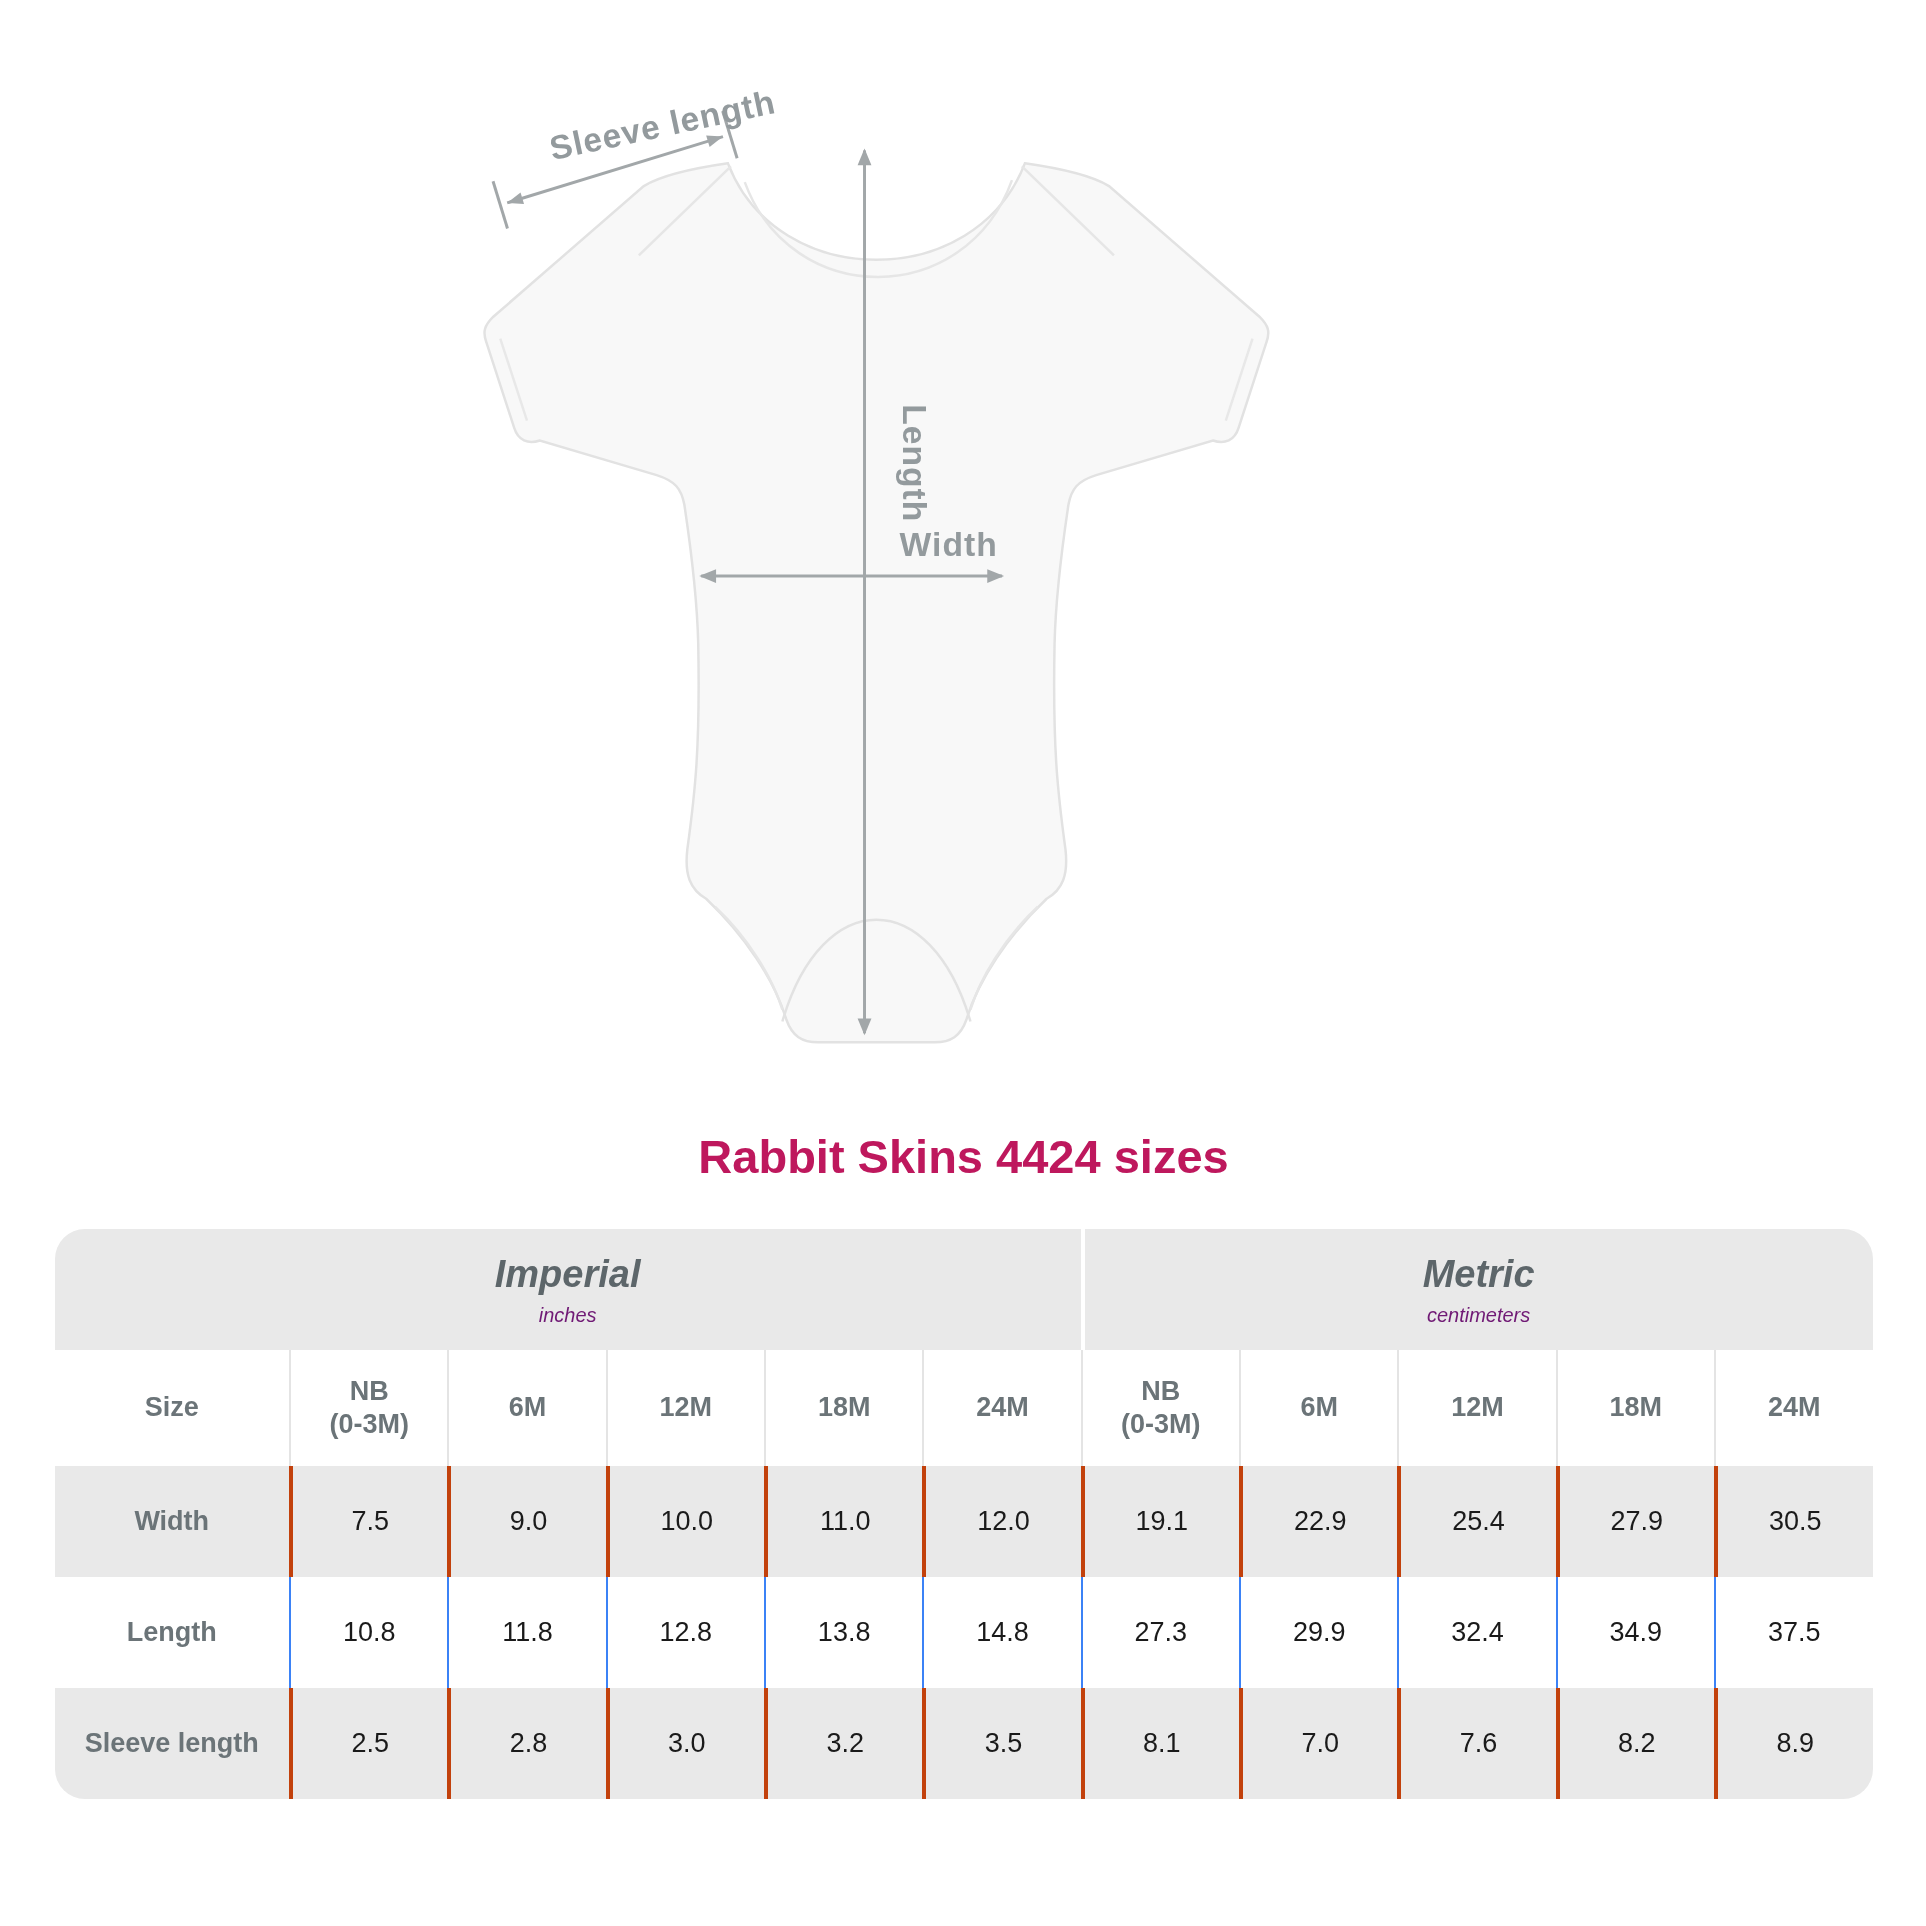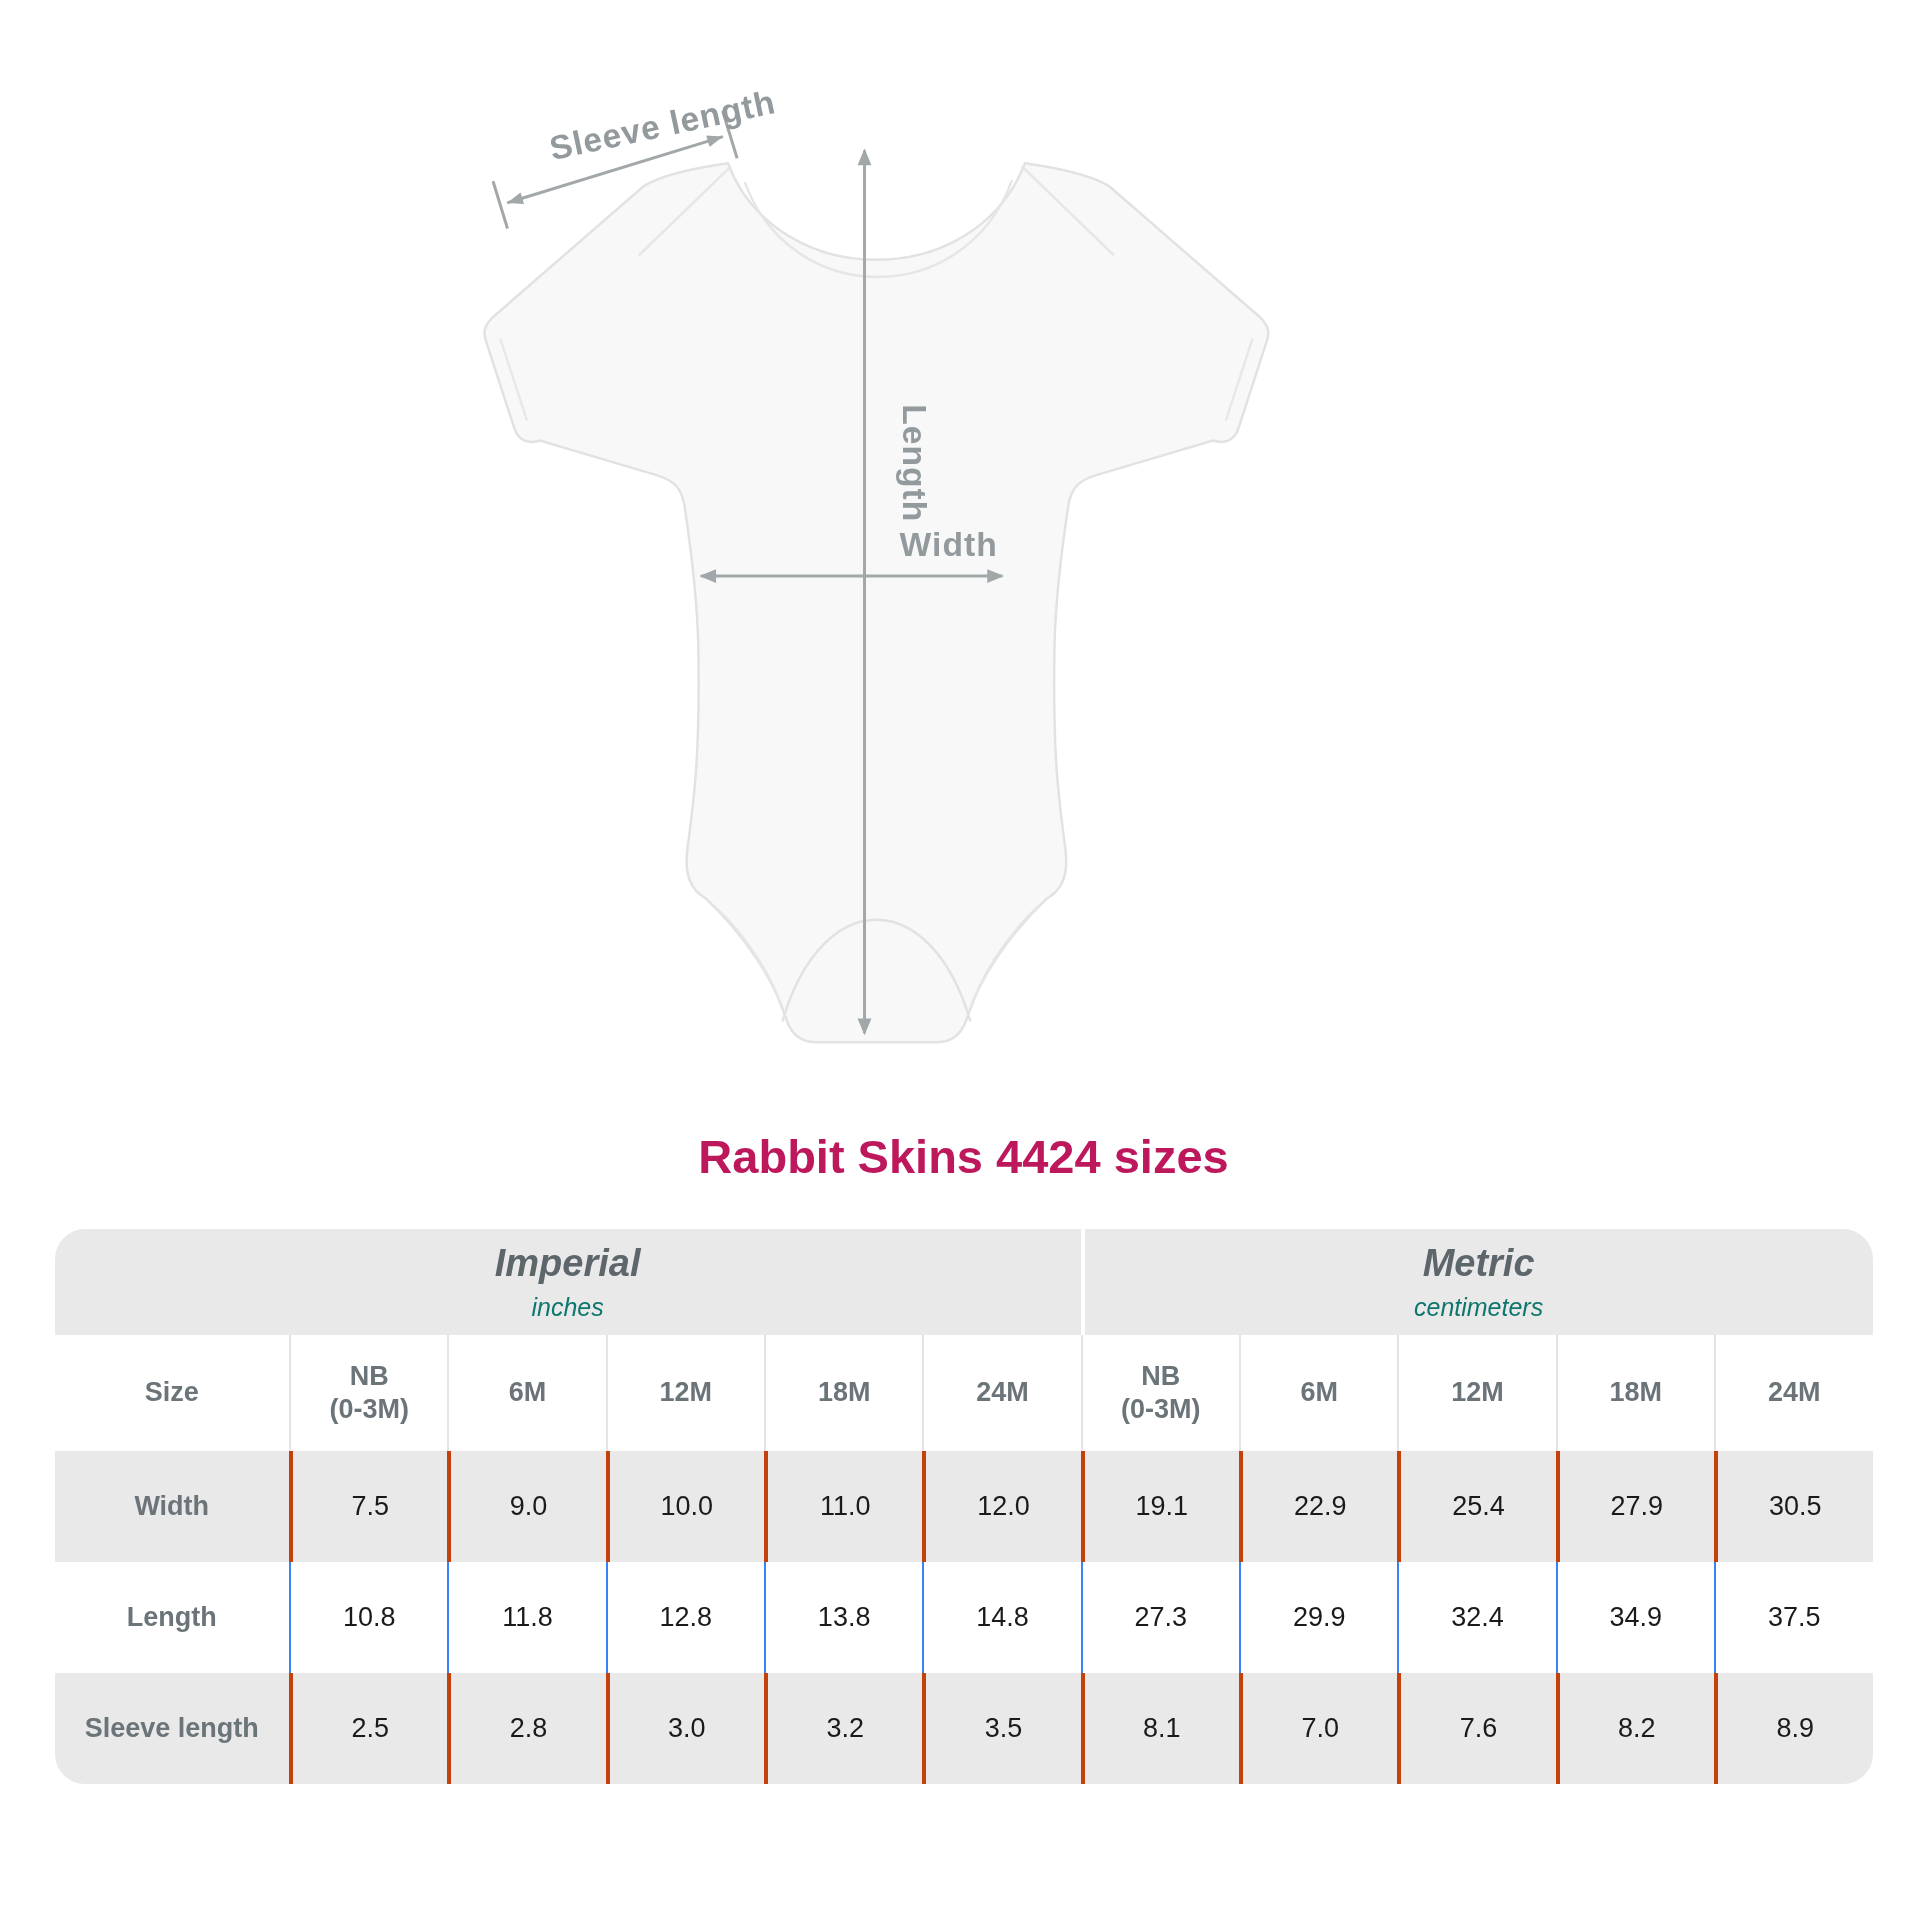--- a/index.html
+++ b/index.html
@@ -25,25 +25,25 @@
   }
 
   
   table.sizes{
     width:1818px;margin:48px auto 0;
     border-collapse:separate;border-spacing:0;table-layout:fixed;
   }
   table.sizes th,table.sizes td{padding:0;text-align:center;vertical-align:middle;}
 
   
-  th.band{background:#e9e9e9;height:106px;}
+  th.band{background:#e9e9e9;height:121px;}
   th.band-l{border-top-left-radius:30px;}
   th.band-r{border-top-right-radius:30px;border-left:4px solid #ffffff;margin-left:43px;}
   .unit-name{font-size:38px;font-weight:bold;font-style:italic;color:#5d666a;}
-  .unit-sub{font-size:25px;font-style:italic;font-weight:normal;color:#0f766e;margin-top:8px;}
+  .unit-sub{font-size:20px;font-style:italic;font-weight:normal;color:#701a75;margin-top:8px;}
 
   
   tr.colhead th{
     background:#ffffff;height:116px;
     font-size:27px;font-weight:bold;color:#6b7478;
     white-space:pre-line;line-height:1.25;
   }
   tr.colhead th + th{border-left:2px solid #e4e4e4;}
 
   

